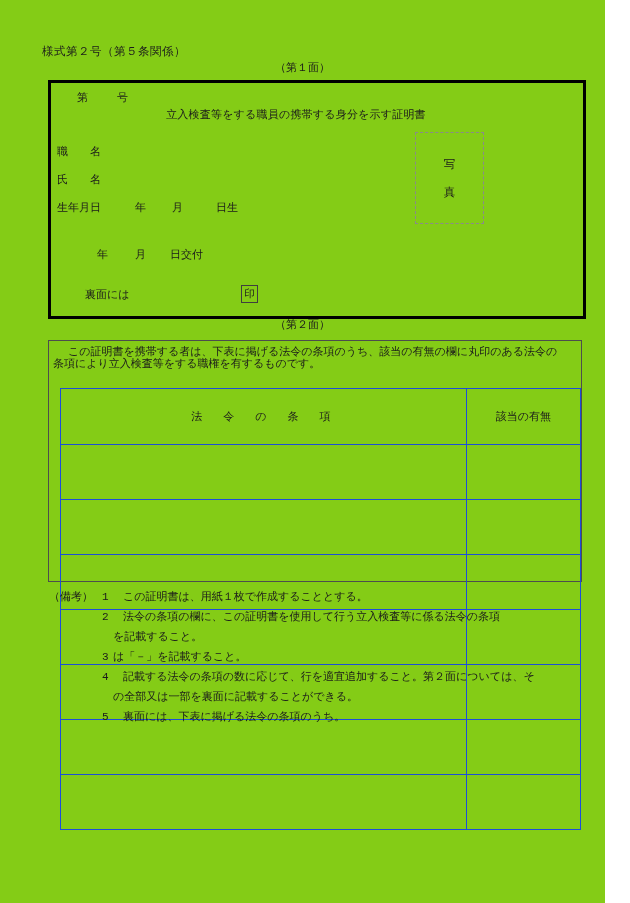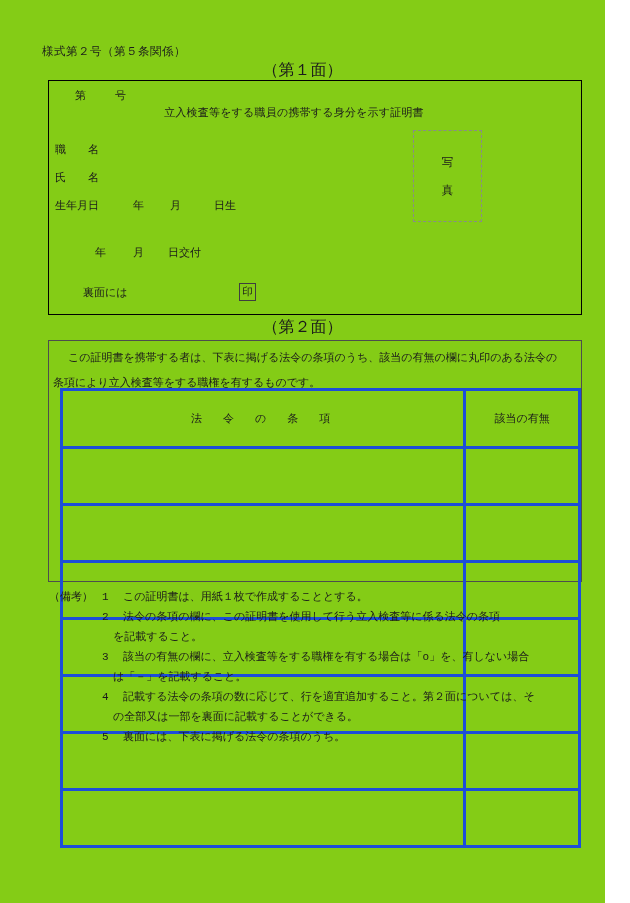--- a/index.html
+++ b/index.html
@@ -3,26 +3,26 @@
 <meta charset="utf-8">
 <style>
   html,body { margin:0; padding:0; background:#ffffff; }
   .page {
     position:relative; width:605px; height:903px;
     background:#84cc16; color:#1b1b1b;
     font-family:Liberation Mono, monospace;
     overflow:hidden;
   }
   .form-no { position:absolute; left:42px; top:44px; font-size:11.5px; letter-spacing:0.5px; }
-  .face-label { position:absolute; left:0; width:100%; text-align:center; font-size:16px; }
+  .face-label { position:absolute; left:0; width:100%; text-align:center; font-size:11px; }
   .face-1 { top:60px; }
   .face-2 { top:317px; }
 
   
-  .box1 { position:absolute; left:48px; top:80px; width:532px; height:233px; border:1px solid #000000; }
+  .box1 { position:absolute; left:48px; top:80px; width:532px; height:233px; border:3px solid #000000; }
   .cert-no { position:absolute; left:26px; top:7px; font-size:11px; }
   .cert-no .suffix { margin-left:29px; }
   .box-title { position:absolute; top:24px; left:0; right:42px; text-align:center; font-size:11px; letter-spacing:0.2px; }
   .frow { position:absolute; font-size:11px; white-space:nowrap; }
   .row-job   { left:6px;  top:61px; }
   .row-name  { left:6px;  top:89px; }
   .row-birth { left:6px;  top:117px; }
   .row-birth .g1 { margin-left:34px; }
   .row-birth .g2 { margin-left:26px; }
   .row-birth .g3 { margin-left:33px; }
@@ -38,24 +38,24 @@
     position:absolute; left:364px; top:49px; width:67px; height:90px;
     border:1px dashed #8a8a8a;
     display:flex; flex-direction:column; align-items:center; justify-content:center;
     gap:13px; font-size:11.5px;
   }
 
   
   .box2 { position:absolute; left:48px; top:340px; width:532px; height:240px; border:1px solid #4d4d4d; }
   .intro {
     position:absolute; left:4px; top:5px; width:514px;
-    font-size:11px; line-height:25px; text-indent:15px;
+    font-size:11px; line-height:12px; text-indent:15px;
   }
   .law-table { position:absolute; left:11px; top:47px; border-collapse:collapse; table-layout:fixed; }
-  .law-table th, .law-table td { border:3px solid #1d4ed8; padding:16px; }
+  .law-table th, .law-table td { border:1px solid #1d4ed8; padding:16px; }
   .law-table th { font-weight:normal; font-size:11px; height:23px; text-align:center; }
   .law-table .c1 { width:417px; }
   .law-table .c2 { width:90px; }
   .law-table th.c1 { letter-spacing:5px; }
   .law-table td { height:22px; }
 
   
   .notes { position:absolute; left:49px; top:587px; width:552px; font-size:11px; line-height:20px; }
   .notes-label { position:absolute; left:0; top:0; }
   .note-item { position:relative; padding-left:74px; }
@@ -150,21 +150,20 @@
     </div>
 
     <div class="note-item">
       <span class="note-num">2</span>
       <div>法令の条項の欄に、この証明書を使用して行う立入検査等に係る法令の条項</div>
       <div class="note-cont">を記載すること。</div>
     </div>
 
     <div class="note-item">
       <span class="note-num">3</span>
-      <div>該当の有無の欄に、立入検査等をする職権を有する場合は「o」を、有しない場合</div>
       <div class="note-cont">は「－」を記載すること。</div>
     </div>
 
     <div class="note-item">
       <span class="note-num">4</span>
       <div>記載する法令の条項の数に応じて、行を適宜追加すること。第２面については、そ</div>
       <div class="note-cont">の全部又は一部を裏面に記載することができる。</div>
     </div>
 
     <div class="note-item">

